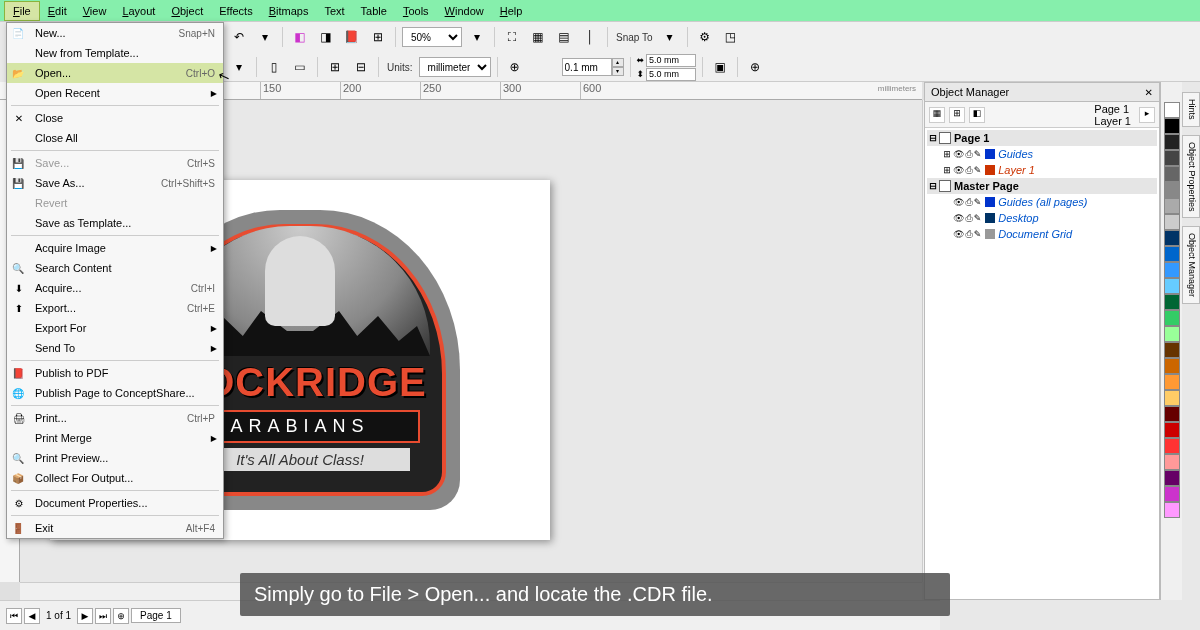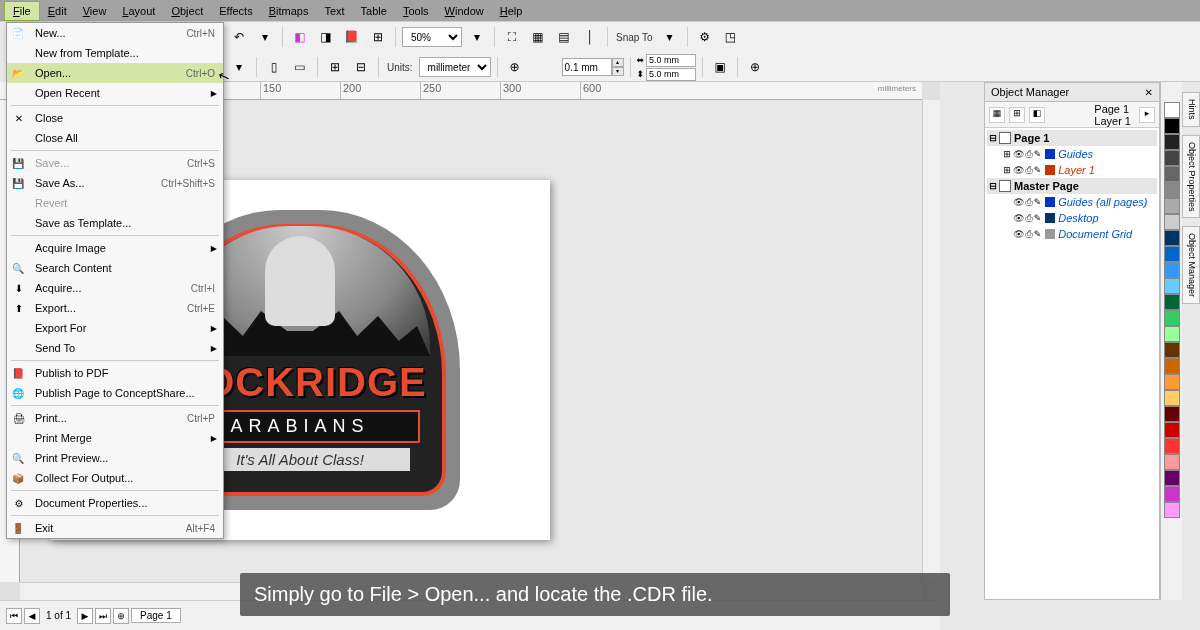--- a/index.html
+++ b/index.html
@@ -1,19 +1,19 @@
 <!DOCTYPE html>
 <html><head>
 <meta charset="utf-8">
 <style>
 * { margin: 0; padding: 0; box-sizing: border-box; font-family: Tahoma, Arial, sans-serif; font-size: 11px; }
 body { width: 1200px; height: 630px; background: #e8e8e8; overflow: hidden; position: relative; }
 
 
-.menubar { height: 22px; background: #a3a3a3; display: flex; align-items: center; padding: 0 4px; border-bottom: 1px solid #ccc; }
+.menubar { height: 22px; background: #86efac; display: flex; align-items: center; padding: 0 4px; border-bottom: 1px solid #ccc; }
 .menubar-item { padding: 3px 8px; cursor: pointer; }
 .menubar-item.active { background: #d5e5a5; border: 1px solid #8bb33d; }
 .menubar-item u { text-decoration: underline; }
 
 
 .file-menu { position: absolute; top: 22px; left: 6px; width: 218px; background: #f7f7f7; border: 1px solid #999; box-shadow: 2px 2px 6px rgba(0,0,0,0.3); z-index: 100; }
 .file-menu-item { display: flex; align-items: center; height: 20px; padding: 0 8px 0 28px; position: relative; cursor: pointer; }
 .file-menu-item.highlighted { background: #d5e5a5; }
 .file-menu-item.disabled { color: #999; }
 .file-menu-item .icon { position: absolute; left: 4px; width: 16px; height: 16px; display: flex; align-items: center; justify-content: center; font-size: 10px; }
@@ -52,21 +52,21 @@
 .logo-shield-bg { width: 100%; height: 100%; background: #888; border-radius: 140px 140px 30px 30px / 160px 160px 30px 30px; position: absolute; }
 .logo-shield-inner { position: absolute; inset: 14px; background: #222; border-radius: 130px 130px 24px 24px / 150px 150px 24px 24px; border: 4px solid #e84c30; }
 .logo-arch { position: absolute; top: 16px; left: 30px; right: 30px; height: 130px; background: radial-gradient(ellipse at center top, #ccc 0%, #888 60%, #333 100%); border-radius: 120px 120px 0 0; overflow: hidden; }
 .logo-horse { position: absolute; left: 50%; top: 10px; transform: translateX(-50%); width: 70px; height: 90px; background: #ddd; border-radius: 35px 35px 10px 10px; }
 .logo-trees { position: absolute; bottom: 0; left: 0; right: 0; height: 50px; background: #111; clip-path: polygon(0 100%, 5% 40%, 12% 70%, 20% 20%, 28% 60%, 35% 10%, 45% 50%, 55% 50%, 65% 10%, 72% 60%, 80% 20%, 88% 70%, 95% 40%, 100% 100%); }
 .logo-title { position: absolute; top: 150px; left: 20px; right: 20px; text-align: center; font-family: Impact, sans-serif; font-size: 40px; font-weight: 900; color: #e84c30; text-shadow: 2px 2px 0 #000, -1px -1px 0 #000; letter-spacing: 1px; }
 .logo-subtitle { position: absolute; top: 200px; left: 40px; right: 40px; background: #111; color: #fff; text-align: center; padding: 4px; font-size: 18px; letter-spacing: 6px; border: 2px solid #e84c30; }
 .logo-tagline { position: absolute; top: 238px; left: 0; right: 0; text-align: center; font-style: italic; font-size: 15px; color: #333; background: #ddd; margin: 0 50px; padding: 3px; }
 
 
-.right-area { position: absolute; right: 0; top: 82px; width: 216px; bottom: 30px; display: flex; }
+.right-area { position: absolute; right: 0; top: 82px; width: 276px; bottom: 30px; display: flex; }
 .object-manager { flex: 1; background: #f0f0f0; border: 1px solid #bbb; display: flex; flex-direction: column; }
 .panel-title { background: #e8e8e8; border-bottom: 1px solid #bbb; padding: 3px 6px; font-size: 11px; display: flex; justify-content: space-between; align-items: center; }
 .panel-close { font-size: 10px; cursor: pointer; }
 .panel-toolbar { background: #f5f5f5; border-bottom: 1px solid #ccc; padding: 2px 4px; display: flex; align-items: center; gap: 4px; height: 26px; }
 .panel-toolbar .pt-btn { width: 16px; height: 16px; border: 1px solid #ccc; background: #fff; cursor: pointer; font-size: 9px; text-align: center; }
 .panel-toolbar .pt-label { margin-left: auto; font-size: 10px; }
 .panel-tree { flex: 1; background: #fff; overflow: auto; padding: 2px; }
 .tree-item { display: flex; align-items: center; height: 16px; font-size: 10px; }
 .tree-item.bold { font-weight: bold; background: #e5e5e5; }
 .tree-item .indent { display: inline-block; }
@@ -113,21 +113,21 @@
     <div class="menubar-item">Table</div>
     <div class="menubar-item"><u>T</u>ools</div>
     <div class="menubar-item"><u>W</u>indow</div>
     <div class="menubar-item"><u>H</u>elp</div>
   </div>
 
 <div class="file-menu">
     <div class="file-menu-item">
       <span class="icon">📄</span>
       <span class="label">New...</span>
-      <span class="shortcut">Ctrl+N</span>
+      <span class="shortcut">Snap+N</span>
     </div>
     <div class="file-menu-item">
       <span class="icon"></span>
       <span class="label">New from Template...</span>
     </div>
     <div class="file-menu-item highlighted">
       <span class="icon">📂</span>
       <span class="label">Open...</span>
       <span class="shortcut">Ctrl+O</span>
     </div>

